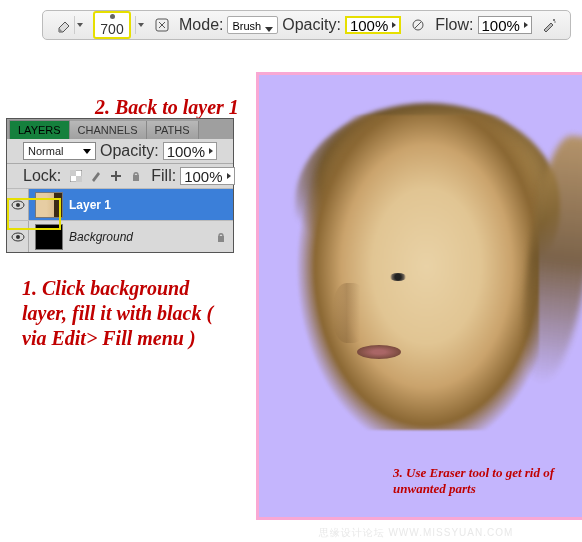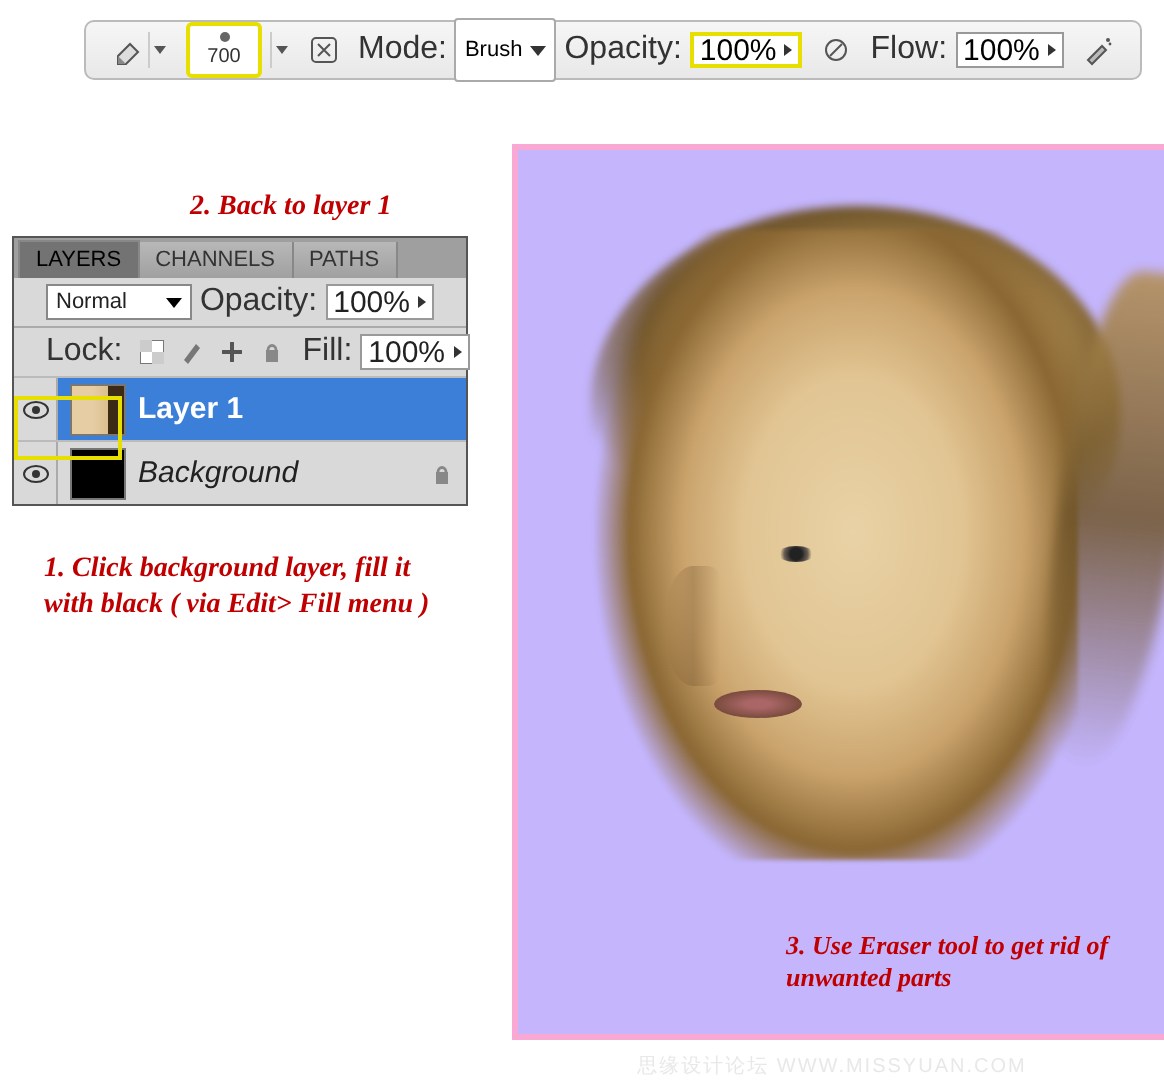--- a/index.html
+++ b/index.html
@@ -35,23 +35,23 @@
     padding: 0 4px;
     border: 1px solid transparent;
     border-radius: 3px;
     font-size: 11px;
     color: #333;
   }
   .tool-btn svg { display:block; }
   .highlight-box { border: 2px solid #e6df00 !important; }
   .label { font-size: 16px; color: #333; }
   .mode-select {
-    display:flex; align-items:center; gap:4px;
+    display:flex; align-items:flex-end; gap:4px;
     background:#fff; border:1px solid #aaa; border-radius:2px;
-    padding:15px 4px; height:18px;
+    padding:1px 4px; height:18px;
   }
   .flyout {
     display:inline-block; width:10px; height:18px;
     border-left:1px solid #ccc;
   }
   .flyout::after {
     content:""; display:block; margin:7px 0 0 2px;
     width:0;height:0;border-left:3px solid transparent;border-right:3px solid transparent;border-top:4px solid #555;
   }
   .num-box {
@@ -62,30 +62,30 @@
   .num-box .arrow {
     margin-left:4px; width:0;height:0;
     border-left:3px solid transparent;border-right:3px solid transparent;border-bottom:4px solid #333;
   }
   .num-box .arrow.right { border:none;border-top:3px solid transparent;border-bottom:3px solid transparent;border-left:4px solid #333;}
   .brush-size-btn {
     display:flex; flex-direction:column; align-items:center; justify-content:center;
     width:38px; height:28px; background:#fff;
   }
   .brush-dot { width:5px;height:5px;border-radius:50%;background:#666; }
-  .brush-num { font-size:10px; }
+  .brush-num { font-size:14px; }
 
   
   .annot {
     position: absolute;
     color: #c00000;
     font-family: Georgia, 'Times New Roman', serif;
     font-style: italic;
     font-weight: bold;
-    font-size: 14px;
+    font-size: 20px;
     line-height: 1.25;
   }
 
   
   .layers-panel {
     position: absolute;
     top: 118px; left: 6px;
     width: 228px;
     border:1px solid #555;
     background:#d9d9d9;
@@ -100,21 +100,21 @@
     gap:0;
   }
   .tab {
     padding:3px 8px;
     font-size:11px;
     color:#333;
     background:linear-gradient(#b8b8b8,#a0a0a0);
     border-right:1px solid #888;
   }
   .tab.active {
-    background:#737373;
+    background:#15803d;
     color:#000;
     border:1px solid #888;
     border-bottom:none;
     text-align:center;
   }
   .panel-row {
     display:flex; align-items:center; gap:4px;
     padding:3px 16px;
   }
   .blend-select {
@@ -135,21 +135,21 @@
   .vis-col {
     width:22px; height:100%; display:flex;align-items:center;justify-content:center;
     background:#d9d9d9; border-right:1px solid #aaa;
   }
   .thumb {
     width:28px;height:26px;margin:0 6px;
     border:1px solid #777; background:#000;
   }
   .thumb.portrait { background:linear-gradient(90deg,#e6cda3 40%,#d0b07a); position:relative; }
   .thumb.portrait::after{content:"";position:absolute;right:0;top:0;bottom:0;width:8px;background:#3a2a16;}
-  .layer-name { font-size:15px; font-weight:bold; }
+  .layer-name { font-size:12px; font-weight:bold; }
   .layer-name.bg { font-style:italic; font-weight:normal; color:#222; }
   .highlight-border {
     position:absolute; border:2px solid #e6df00; pointer-events:none;
   }
 
   
   .canvas {
     position:absolute;
     top:72px; left:256px;
     width:344px; height:448px;

